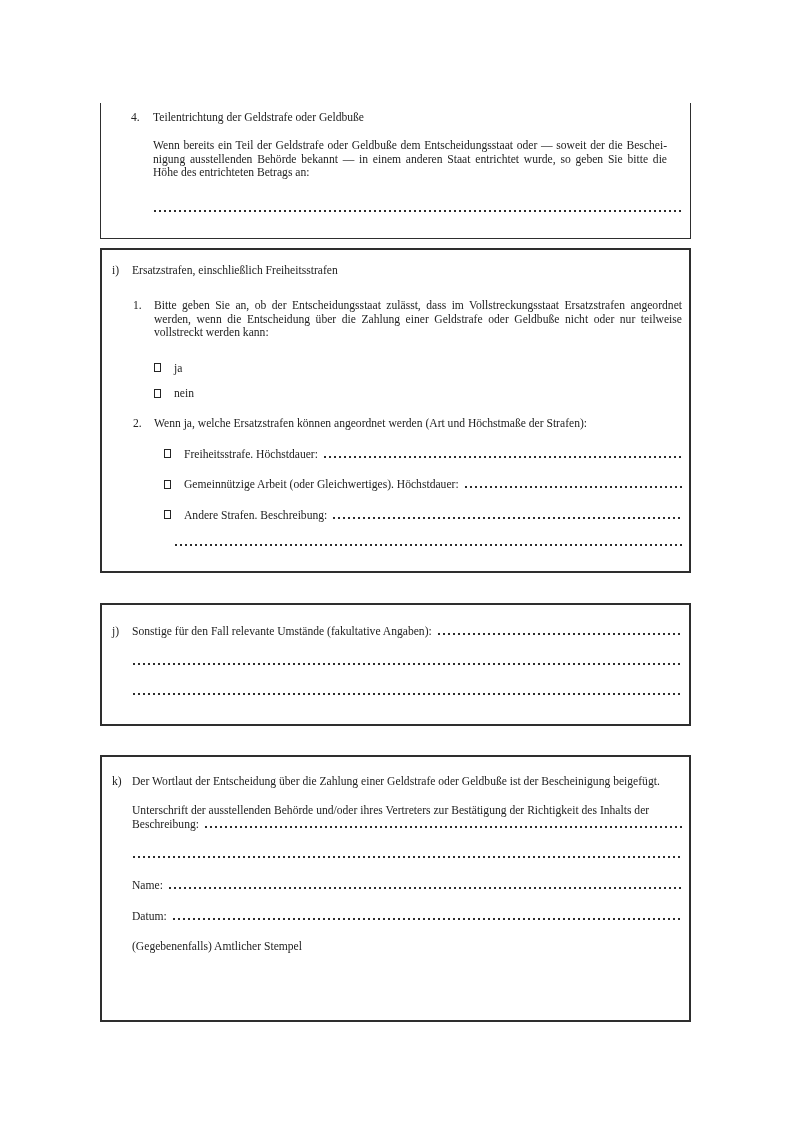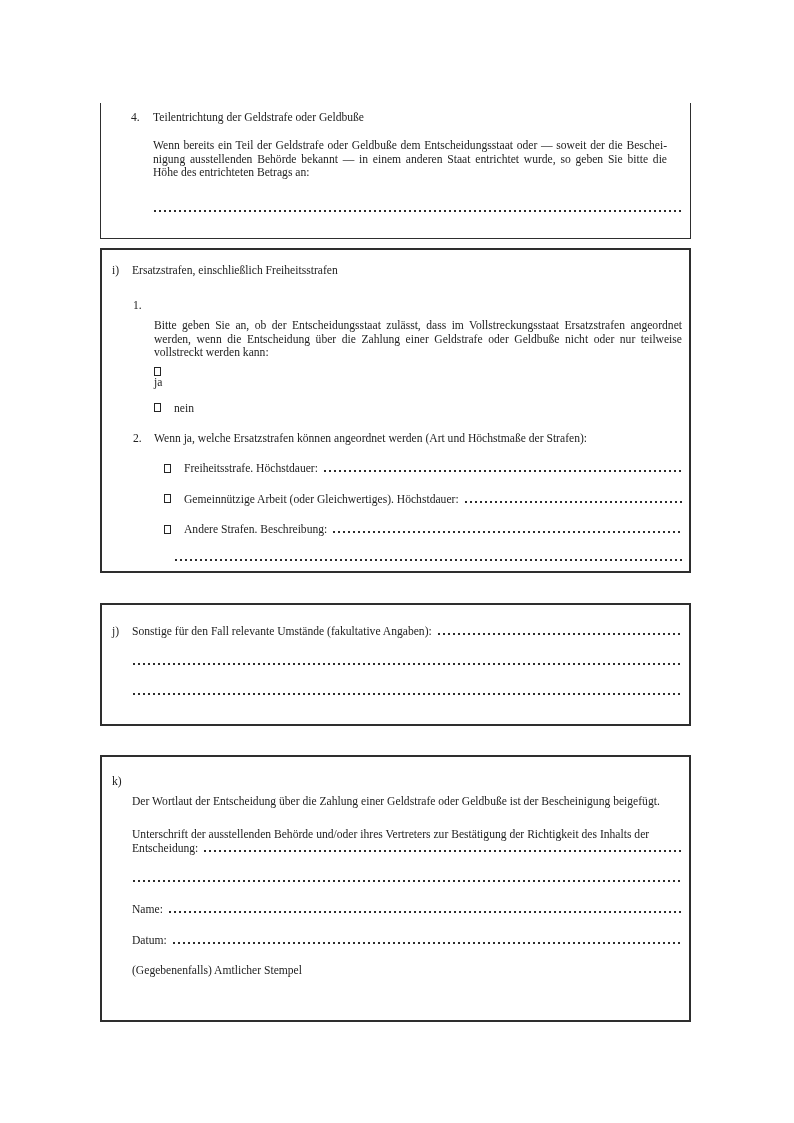--- a/index.html
+++ b/index.html
@@ -30,28 +30,28 @@
   .content-i { padding: 14px 7px 0 10px; }
   .content-j { padding: 20px 7px 0 10px; }
   .content-k { padding: 18px 7px 0 10px; }
 
   .row { display: flex; align-items: flex-start; }
   .marker-letter { flex: 0 0 20px; }
   .marker-num    { flex: 0 0 22px; }
   .marker-num-i  { flex: 0 0 21px; }
   .flex1 { flex: 1 1 auto; min-width: 0; }
 
-  .just { text-align: justify; hyphens: manual; margin-top: 20px; }
+  .just { text-align: justify; hyphens: manual; }
   .nowrap-line { white-space: nowrap; }
 
   .para-4 { margin: 15px 16px 0 22px; }
   .dotline-4 { margin: 22px 0 0 22px; }
 
   .item-1 { margin: 22px 0 0 21px; }
-  .cbrow-ja { margin: 6px 0 0 42px; flex-direction: column; }
+  .cbrow-ja { margin: 22px 0 0 42px; }
   .cbrow-nein { margin: 12px 0 0 42px; text-align: center; }
   .item-2 { margin: 17px 0 0 21px; }
   .cbrow-opt { margin: 17px 0 0 52px; }
   .dotline-cont { margin: 14px 0 0 62px; }
 
   .dotline-j { margin: 17px 0 0 20px; }
 
   .para-sig { margin: 16px 0 0 20px; }
   .dotline-k { margin: 17px 0 0 20px; }
   .fieldrow { margin: 18px 0 0 20px; }
@@ -155,21 +155,21 @@
   <section class="box" id="box-k">
     <div class="content-k">
       <div class="row">
         <span class="marker-letter">k)</span>
         <span class="flex1 just">Der Wortlaut der Entscheidung über die Zahlung einer Geldstrafe oder Geldbuße ist der Bescheinigung beige­fügt.</span>
       </div>
 
       <div class="para-sig">
         <div class="just nowrap-line">Unterschrift der ausstellenden Behörde und/oder ihres Vertreters zur Bestätigung der Richtigkeit des Inhalts der</div>
         <div class="row">
-          <span class="lbl">Entscheidung:</span>
+          <span class="lbl">Beschreibung:</span>
           <span class="dots"></span>
         </div>
       </div>
 
       <div class="dotline dotline-k"></div>
 
       <div class="row fieldrow">
         <span class="lbl">Name:</span>
         <span class="dots"></span>
       </div>

